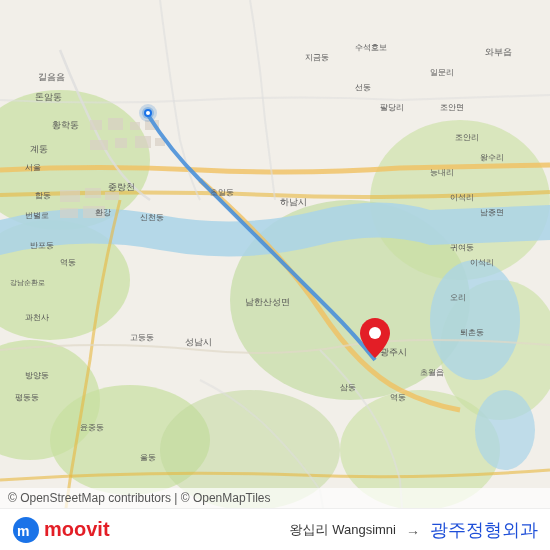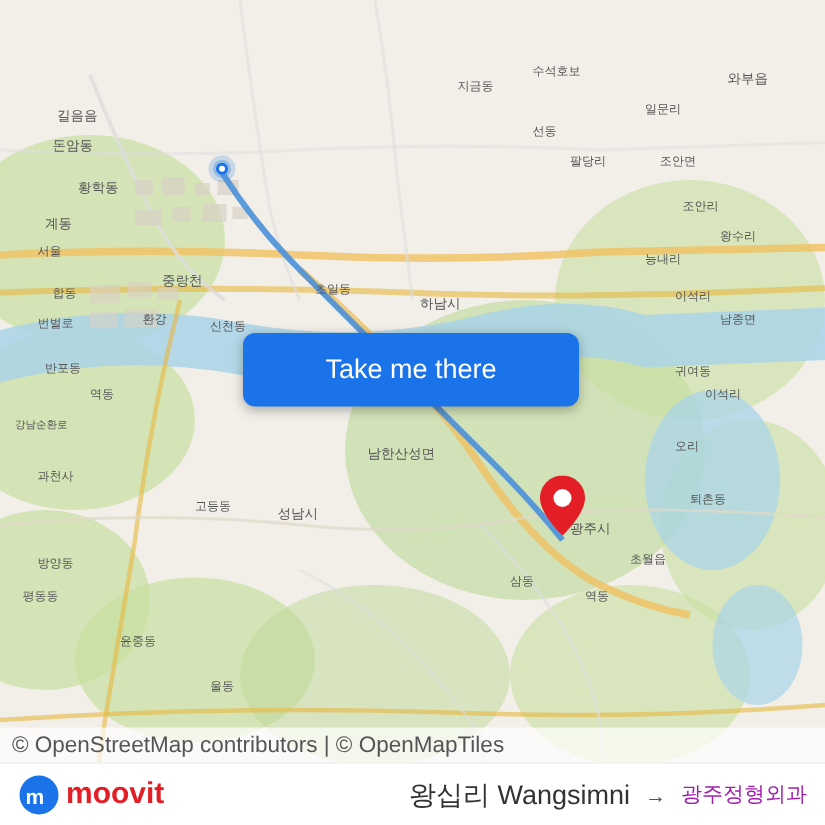--- a/index.html
+++ b/index.html
@@ -47,21 +47,21 @@
       box-shadow: 0 2px 8px rgba(0,0,0,0.3);
     }
 
     
     #attribution {
       position: absolute;
       bottom: 42px;
       left: 0;
       width: 100%;
       background: rgba(255,255,255,0.7);
-      font-size: 15px;
+      font-size: 12px;
       color: #555;
       padding: 3px 8px;
       text-align: left;
     }
 
     
     #moovit-bar {
       position: absolute;
       bottom: 0;
       left: 0;
@@ -215,21 +215,20 @@
     <text x="380" y="355" font-size="9" fill="#555" font-family="sans-serif">광주시</text>
     <text x="340" y="390" font-size="8" fill="#555" font-family="sans-serif">삼동</text>
     <text x="390" y="400" font-size="8" fill="#555" font-family="sans-serif">역동</text>
     <text x="420" y="375" font-size="8" fill="#555" font-family="sans-serif">초월읍</text>
     <text x="25" y="378" font-size="8" fill="#555" font-family="sans-serif">방양동</text>
     <text x="15" y="400" font-size="8" fill="#555" font-family="sans-serif">평동동</text>
     <text x="80" y="430" font-size="8" fill="#555" font-family="sans-serif">윤중동</text>
     <text x="140" y="460" font-size="8" fill="#555" font-family="sans-serif">울동</text>
   </svg>
 
-  <button id="take-me-there-btn">Take me there</button>
 
   <div id="dest-marker">
     <svg width="30" height="40" viewBox="0 0 30 40" xmlns="http://www.w3.org/2000/svg">
       <path d="M15 0 C6.7 0 0 6.7 0 15 C0 26 15 40 15 40 C15 40 30 26 30 15 C30 6.7 23.3 0 15 0Z" fill="#e31e26"></path>
       <circle cx="15" cy="15" r="6" fill="white"></circle>
     </svg>
   </div>
 
   <div id="origin-marker">
     <svg width="20" height="20" viewBox="0 0 20 20" xmlns="http://www.w3.org/2000/svg">
@@ -247,19 +246,19 @@
   <div id="moovit-bar">
     <div id="moovit-logo">
 
       <svg id="moovit-icon" viewBox="0 0 28 28" xmlns="http://www.w3.org/2000/svg">
         <circle cx="14" cy="14" r="13" fill="#1a73e8"></circle>
         <text x="5" y="20" font-size="14" fill="white" font-family="sans-serif" font-weight="bold">m</text>
       </svg>
       <span id="moovit-text">moovit</span>
     </div>
     <div id="route-label">
-      <span style="font-size:18px; color:#333;">왕십리 Wangsimni</span>
+      <span style="font-size:13px; color:#333;">왕십리 Wangsimni</span>
       <span style="font-size:14px; color:#555; margin:0 4px;">→</span>
-      <span style="font-size:14px; color:#a21caf;">광주정형외과</span>
+      <span style="font-size:18px; color:#1d4ed8;">광주정형외과</span>
     </div>
   </div>
 
 </div>
 
 </body></html>

